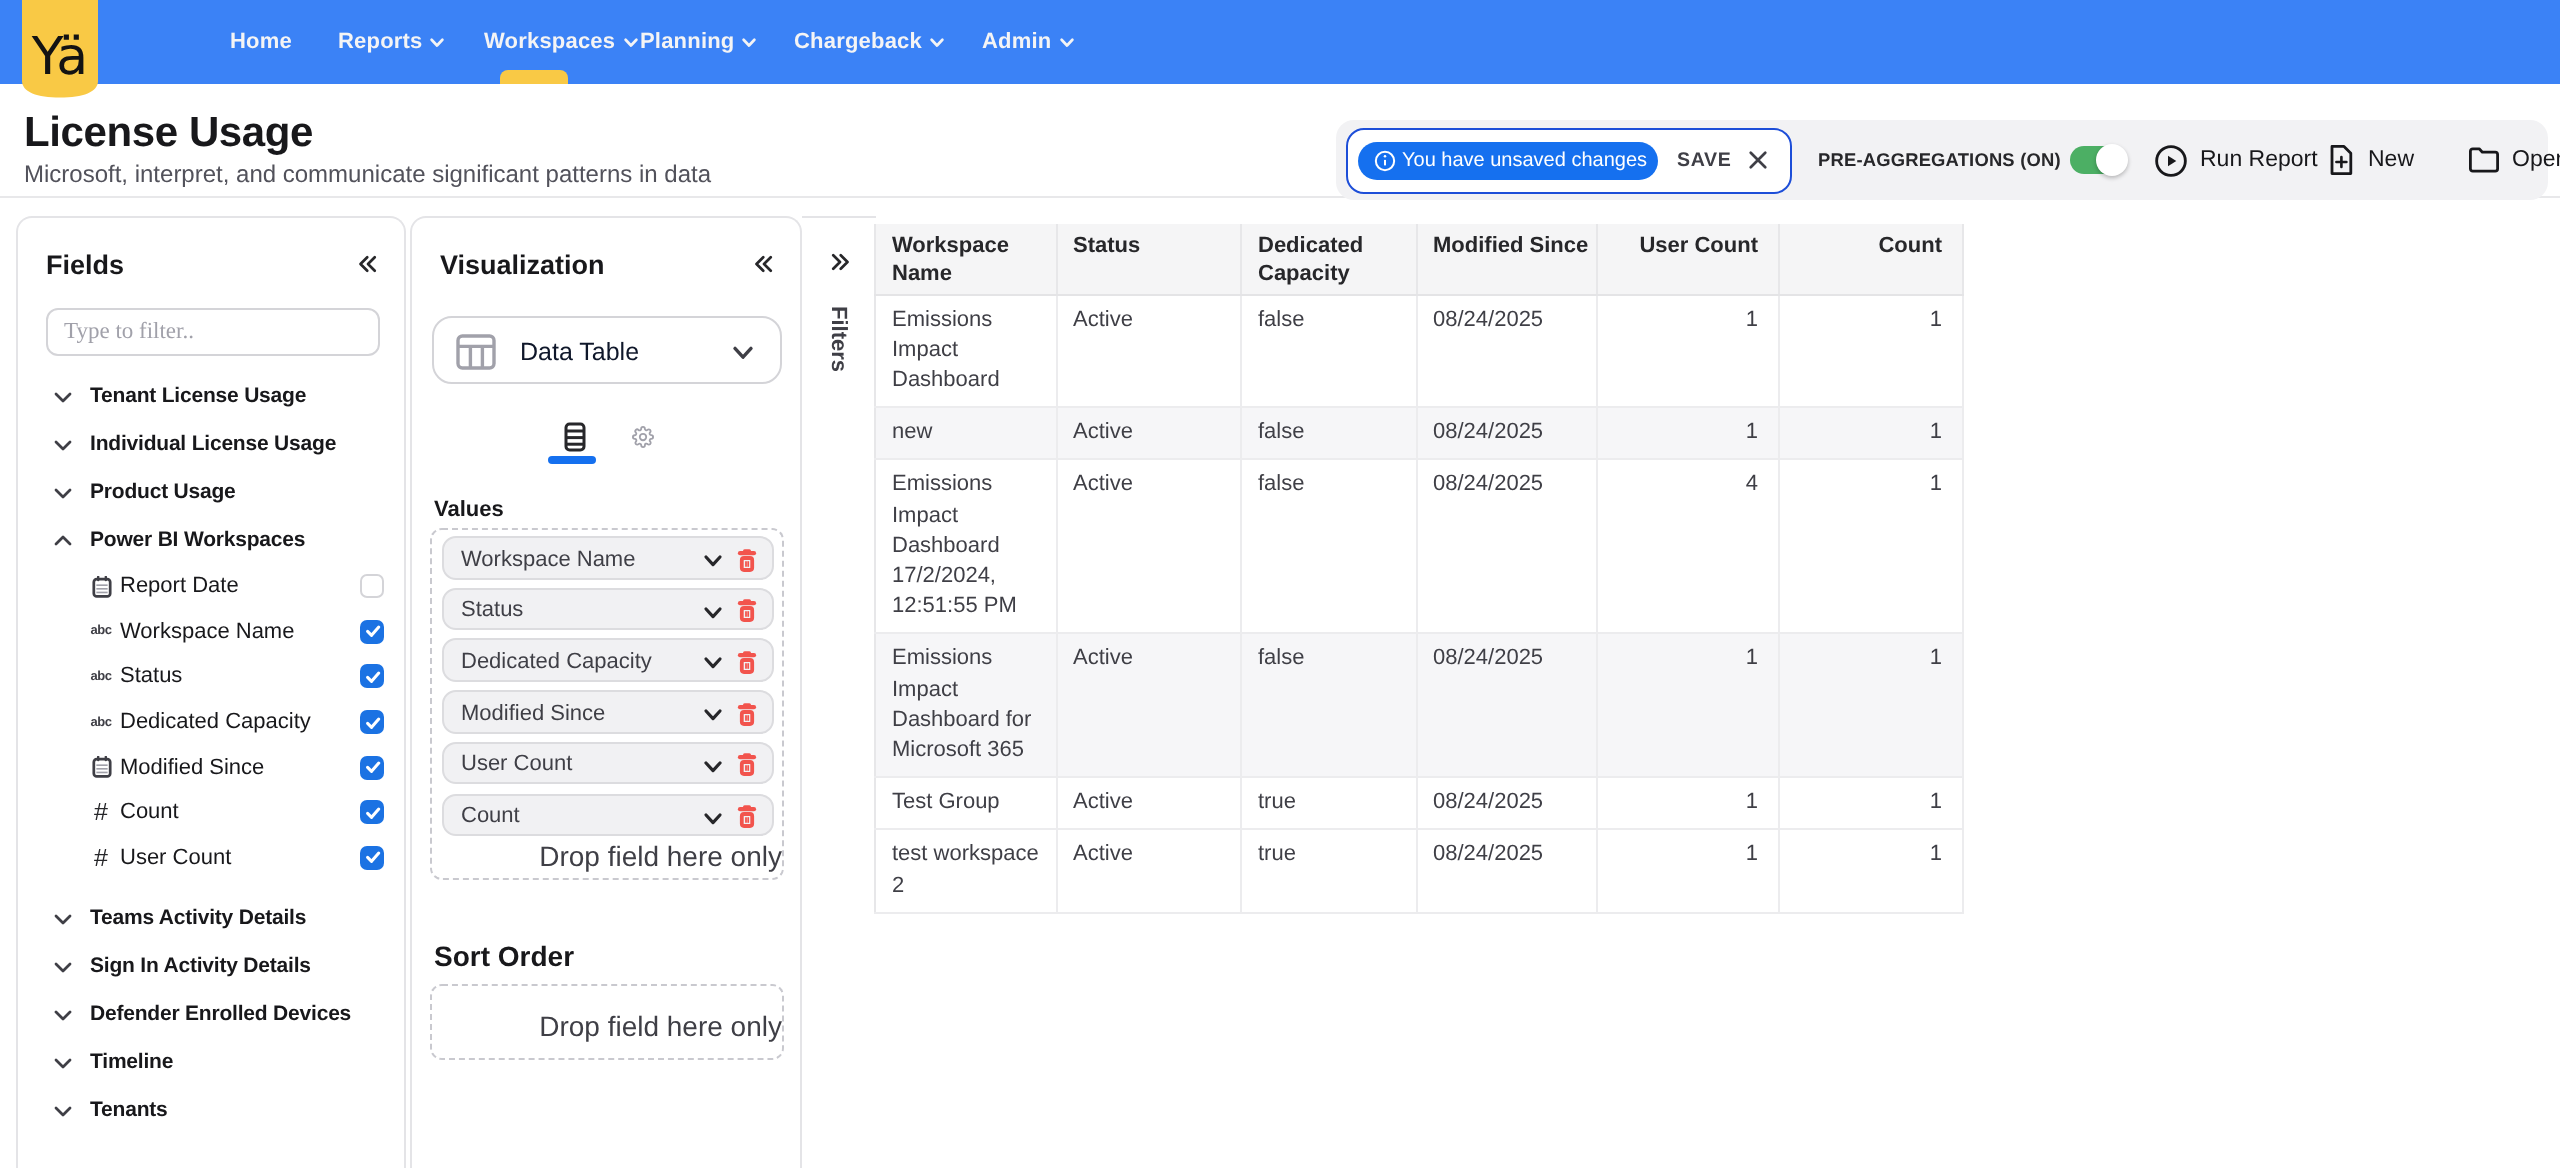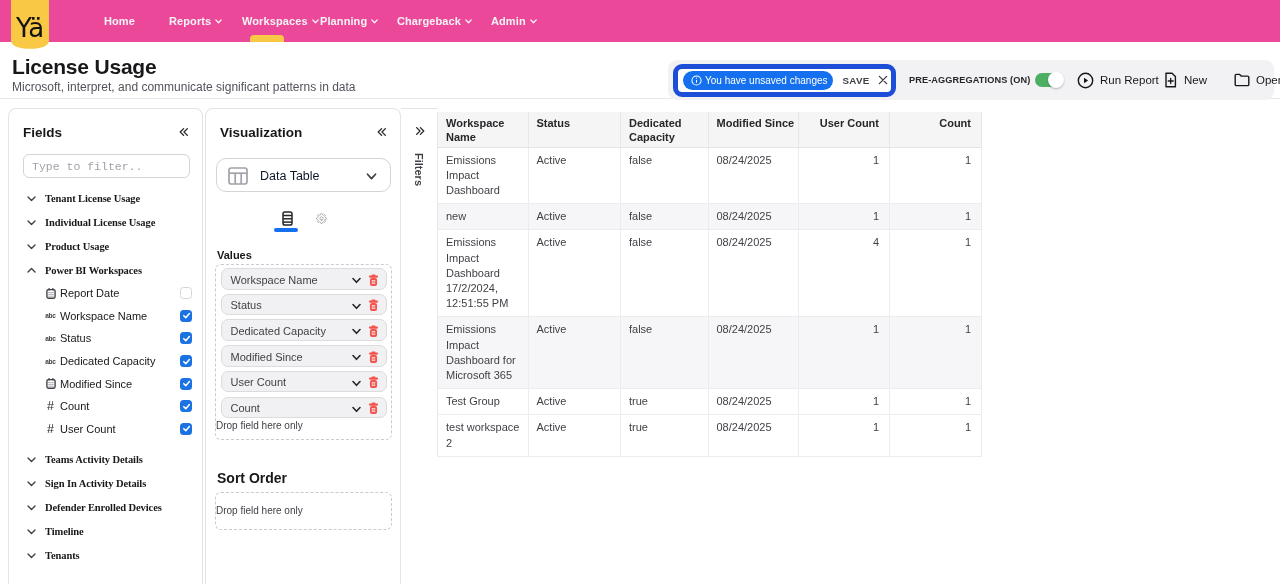--- a/index.html
+++ b/index.html
@@ -18,21 +18,21 @@
   
   #page-header { position:absolute; left:0; top:42px; width:1280px; height:57px; background:#fff;
     border-bottom:1px solid #e8e8ea; }
   #page-title { position:absolute; left:12px; top:13px; font-size:21px; font-weight:700; color:#18181b; letter-spacing:-.2px; }
   #page-subtitle { position:absolute; left:12px; top:38px; font-size:12px; color:#52525b; }
 
   
   #action-bar { position:absolute; left:668px; top:60px; width:606px; height:40px;
     background:#f2f2f4; border-radius:9px; }
   #unsaved-box { position:absolute; left:5px; top:3.5px; width:223px; height:33px; background:#fff;
-    border:5px solid #1d4ed8; border-radius:9px; display:flex; align-items:center; }
+    border:1px solid #1d4ed8; border-radius:9px; display:flex; align-items:center; }
   #unsaved-pill { margin-left:5px; height:19px; border-radius:10px; display:flex; align-items:center;
     gap:3px; padding:0 5px 0 4px; color:#fff; font-size:10px; white-space:nowrap; }
   #save-btn { margin-left:10px; font-size:9.8px; font-weight:700; letter-spacing:.3px; color:#3f3f46; cursor:pointer; }
   #close-btn { margin-left:8px; cursor:pointer; display:flex; }
   .act-label { font-size:11.5px; color:#18181b; }
   #preagg-label { position:absolute; left:241px; top:0; height:40px; display:flex; align-items:center;
     font-size:9.2px; font-weight:700; letter-spacing:.1px; color:#27272a; }
   #toggle { position:absolute; left:367px; top:13px; width:28px; height:14px; border-radius:7px; cursor:pointer; }
   #toggle .knob { position:absolute; right:-1px; top:-1px; width:16px; height:16px; border-radius:50%;
     background:#fff; box-shadow:0 1px 2px rgba(0,0,0,.25); }
@@ -45,27 +45,27 @@
   .panel { position:absolute; top:108px; background:#fff; border:1px solid #e4e4e7;
     border-bottom:none; border-radius:8px 8px 0 0; }
   #fields-panel { left:8px; width:195px; height:478px; }
   #viz-panel { left:205px; width:196px; height:478px; }
   .panel-header { position:absolute; left:0; top:0; width:100%; height:46px; }
   .panel-title { position:absolute; left:14px; top:16px; font-size:13.5px; font-weight:700; color:#18181b; }
   .collapse-btn { position:absolute; right:12px; top:17px; width:12px; height:12px; cursor:pointer; display:flex; }
 
   #filter-input { position:absolute; left:14px; top:45px; width:167px; height:24px; border:1px solid #d4d4d8;
     border-radius:6px; font-size:11.5px; color:#18181b; padding:0 8px; outline:none;
-    font-family:Liberation Mono, monospace; }
+    font-family:Liberation Serif, serif; }
   #filter-input::placeholder { color:#a1a1aa; }
 
   #fields-tree { position:absolute; left:0; top:77px; width:100%; }
   .tree-group { height:24px; display:flex; align-items:center; cursor:pointer; }
   .tree-group .chev { margin-left:17px; width:11px; height:11px; display:flex; }
-  .tree-group .glabel { margin-left:8px; font-size:10.5px; font-weight:700; color:#18181b; letter-spacing:-.1px;font-family:Liberation Serif, serif; }
+  .tree-group .glabel { margin-left:8px; font-size:10.5px; font-weight:700; color:#18181b; letter-spacing:-.1px; }
   .tree-child { height:22.6px; display:flex; align-items:center; position:relative; }
   .tree-child .ficon { position:absolute; left:36px; width:11px; display:flex; justify-content:center; }
   .tree-child .clabel { position:absolute; left:51px; font-size:11px; color:#18181b; }
   .cbox { position:absolute; left:171px; width:12px; height:12px; border-radius:3.5px; }
   .cbox.checked { display:flex; align-items:center; justify-content:center; }
   .cbox.unchecked { background:#fff; border:1px solid #d4d4d8; }
   .abc-icon { font-size:6.5px; font-weight:700; color:#3f3f46; letter-spacing:-.2px; }
   .hash-icon { font-size:12.5px; font-weight:400; color:#27272a; }
   .gap7 { height:7px; }
 
@@ -80,21 +80,21 @@
   #tab-settings { position:absolute; left:100px; top:4px; width:30px; height:24px; display:flex; justify-content:center; cursor:pointer; }
   #tab-underline { position:absolute; left:68px; top:118.5px; width:24px; height:4.5px; border-radius:2.5px; }
   #values-label { position:absolute; left:11px; top:140px; font-size:11px; font-weight:700; color:#18181b; }
   #values-drop { position:absolute; left:9px; top:155px; width:177px; height:176px; border:1px dashed #c9c9cf;
     border-radius:6px; }
   .field-pill { position:absolute; left:4.5px; width:166px; height:21.5px; background:#f1f1f3;
     border:1px solid #dcdcdf; border-radius:7px; }
   .field-pill .plabel { position:absolute; left:9px; top:4.5px; font-size:11px; color:#3f3f46; }
   .field-pill .pchev { position:absolute; right:24px; top:6px; cursor:pointer; display:flex; }
   .field-pill .ptrash { position:absolute; right:7px; top:4.5px; cursor:pointer; display:flex; }
-  .drop-hint { position:absolute; width:100%; text-align:left; font-size:10px; color:#3f3f46; }
+  .drop-hint { position:absolute; width:100%; text-align:right; font-size:14px; color:#3f3f46; }
   #sort-label { position:absolute; left:11px; top:361px; font-size:14px; font-weight:700; color:#18181b; }
   #sort-drop { position:absolute; left:9px; top:383px; width:177px; height:38px; border:1px dashed #c9c9cf;
     border-radius:6px; }
 
   
   #filters-strip { position:absolute; left:401px; top:108px; width:37px; height:478px; background:#fff;
     border-top:1px solid #e4e4e7; }
   #filters-expand { position:absolute; left:13px; top:16px; width:12px; height:12px; cursor:pointer; display:flex; }
   #filters-title { position:absolute; left:12px; top:44px; writing-mode:vertical-rl;
     font-size:11px; font-weight:700; color:#3f3f46; letter-spacing:0; }
@@ -106,29 +106,29 @@
   #data-table td { font-size:11px; color:#3f3f46; vertical-align:top; padding:5px 4px 5px 8px; line-height:15.2px;
     border-right:1px solid #ececee; border-bottom:1px solid #ececee; }
   #data-table th.num, #data-table td.num { text-align:right; padding-right:10px; }
   #data-table th.nowrap { white-space:nowrap; }
   #data-table tr.zebra td { background:#f6f6f8; }
   #data-table { border-left:1px solid #e7e7e9; }
 </style>
 </head>
 <body>
 
-<div id="topnav" style="background: #ec4899;">
+<div id="topnav" style="background: #3b82f6;">
   <div id="logo">
     <svg width="38" height="49" viewBox="0 0 38 49">
       <path id="logo-bg" d="M0,0 H38 V40.5 C38,46 30.5,48.8 19,48.8 C7.5,48.8 0,46 0,40.5 Z" fill="#F9C945"></path>
       <text x="19" y="37" text-anchor="middle" font-size="26" font-weight="400" fill="#131313" font-family="DejaVu Sans, sans-serif">Yä</text>
     </svg>
   </div>
   <div id="nav-items">
-      <div class="nav-item" style="left: 104px; justify-content: flex-end;">
+      <div class="nav-item" style="left: 115px; justify-content: flex-end;">
         <span>Home</span>
       </div>
       <div class="nav-item" style="left: 169px;">
         <span>Reports</span>
         <svg class="nav-chev" viewBox="0 0 10 10">
           <path d="M2,3.2 L5,6.4 L8,3.2" fill="none" stroke="#f4f4f5" stroke-width="1.5" stroke-linecap="round" stroke-linejoin="round"></path>
         </svg>
       </div>
       <div class="nav-item" style="left: 242px;">
         <span>Workspaces</span>

